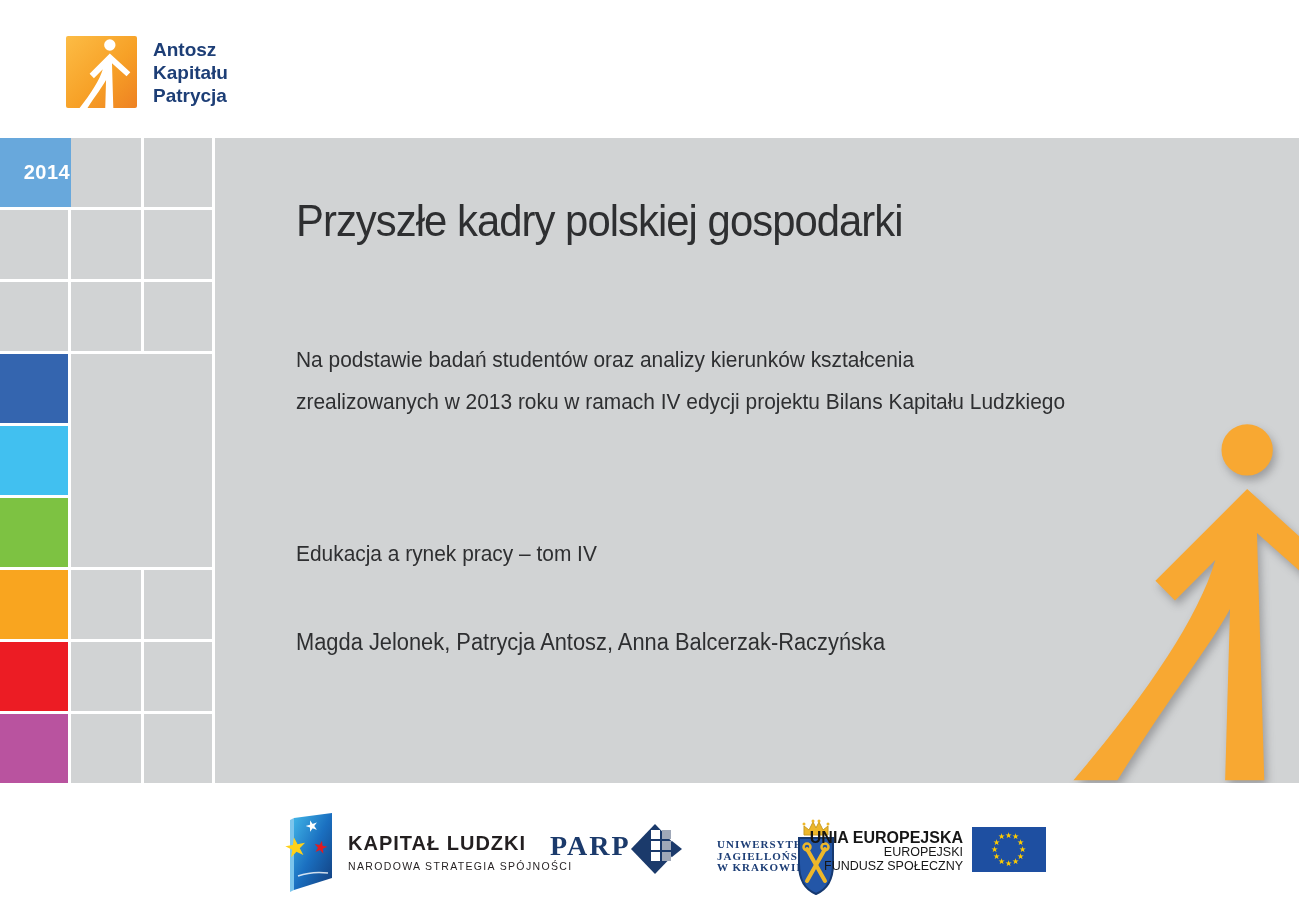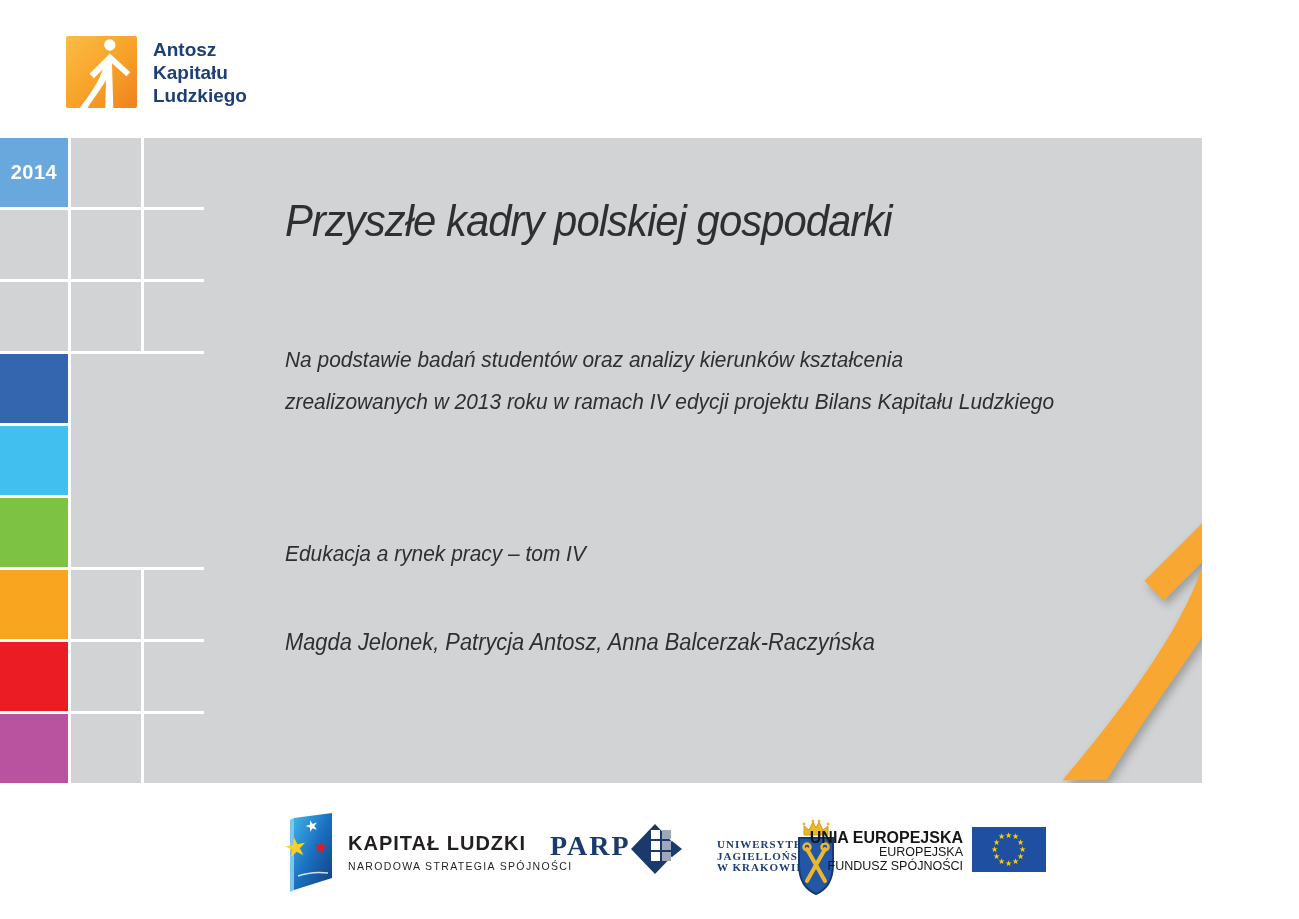--- a/index.html
+++ b/index.html
@@ -20,33 +20,33 @@
     font-size:19px;font-weight:bold;line-height:23px;
     color:var(--logo-navy,#1d3e76);
   }
   
   .left-grid{
     position:absolute;left:0;top:138px;
     display:grid;grid-template-columns:68px 70px 68px;grid-auto-rows:69px;gap:3px;
   }
   .t{width:100%;height:100%;}
   .t-gray{background:var(--tile-gray,#d1d3d4);}
-  .t-year{background:var(--year-bg,#68a8dc);display:flex;align-items:center;justify-content:center;}
+  .t-year{background:var(--year-bg,#68a8dc);display:flex;align-items:center;justify-content:center;padding-left:13px;}
   .t-year span{color:#fff;font-weight:bold;font-size:20px;letter-spacing:.5px;}
   .t-darkblue{background:var(--tile-darkblue,#3465af);}
   .t-cyan{background:var(--tile-cyan,#41c0f0);}
   .t-green{background:var(--tile-green,#7dc242);}
   .t-orange{background:var(--tile-orange,#f9a51f);}
   .t-red{background:var(--tile-red,#ec1c24);}
   .t-magenta{background:var(--tile-magenta,#b9539f);}
   .t-merged{grid-column:2/4;grid-row:4/7;background:var(--tile-gray,#d1d3d4);}
   
   .panel{
-    position:absolute;left:204px;top:138px;width:998px;height:645px;
-    background:var(--panel-gray,#d1d3d4);overflow:hidden;font-style:italic;
+    position:absolute;left:215px;top:138px;width:1084px;height:645px;
+    background:var(--panel-gray,#d1d3d4);overflow:hidden;
   }
   .panel .txt{position:absolute;left:81px;transform:scaleX(.95);transform-origin:left top;white-space:nowrap;}
   .cover-title{top:58px;font-size:44px;letter-spacing:-1px;color:var(--text-dark,#2e2f31);}
   .cover-sub1{top:209px;font-size:22px;}
   .cover-sub2{top:251px;font-size:22px;}
   .cover-series{top:403px;font-size:22px;}
   .cover-authors{top:491px;font-size:23px;}
   .big-figure{
     position:absolute;left:856px;top:285px;width:282px;height:367px;
     filter:drop-shadow(3px 5px 4px rgba(90,90,95,.45));
@@ -96,21 +96,21 @@
 </svg>
 
 <div class="bkl-logo-box">
   <svg viewBox="0 0 115 150">
     <use href="#bkl-figure" fill="#ffffff"></use>
   </svg>
 </div>
 <div class="bkl-logo-text">
   <div>Antosz</div>
   <div>Kapitału</div>
-  <div>Ludzkiego</div>
+  <div>Patrycja</div>
 </div>
 
 <div class="left-grid">
   <div class="t t-year">
       <span>2014</span>
     </div>
   <div class="t t-gray"></div>
   <div class="t t-gray"></div>
 
   <div class="t t-gray"></div>
@@ -204,22 +204,22 @@
   <g stroke="#EDB72A" stroke-width="4" stroke-linecap="round">
     <path d="M11,30 L29,62"></path>
     <path d="M29,30 L11,62"></path>
   </g>
   <circle cx="11" cy="28" r="3.5" fill="none" stroke="#EDB72A" stroke-width="2.5"></circle>
   <circle cx="29" cy="28" r="3.5" fill="none" stroke="#EDB72A" stroke-width="2.5"></circle>
 </svg>
 
 <div class="eu-text">
   <div class="eu-l1">UNIA EUROPEJSKA</div>
-  <div class="eu-l2">EUROPEJSKA</div>
-  <div class="eu-l3">FUNDUSZ SPÓJNOŚCI</div>
+  <div class="eu-l2">EUROPEJSKI</div>
+  <div class="eu-l3">FUNDUSZ SPOŁECZNY</div>
 </div>
 <div class="eu-flag">
     <span class="eu-star" style="left: 33px; top: 4.5px;">★</span>
     <span class="eu-star" style="left: 40px; top: 6.37564px;">★</span>
     <span class="eu-star" style="left: 45.1244px; top: 11.5px;">★</span>
     <span class="eu-star" style="left: 47px; top: 18.5px;">★</span>
     <span class="eu-star" style="left: 45.1244px; top: 25.5px;">★</span>
     <span class="eu-star" style="left: 40px; top: 30.6244px;">★</span>
     <span class="eu-star" style="left: 33px; top: 32.5px;">★</span>
     <span class="eu-star" style="left: 26px; top: 30.6244px;">★</span>

